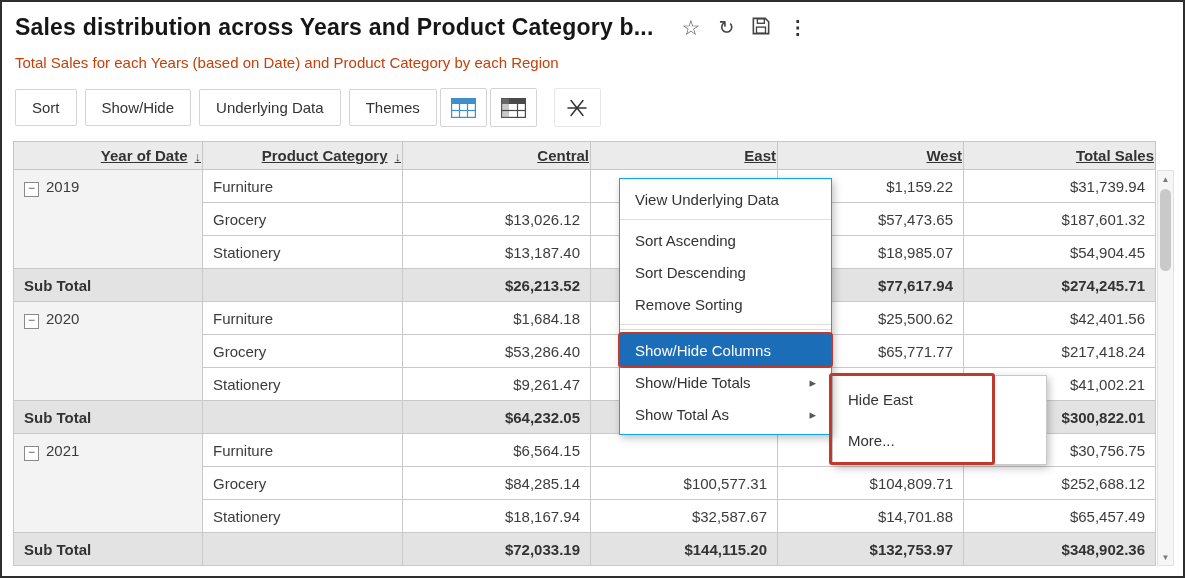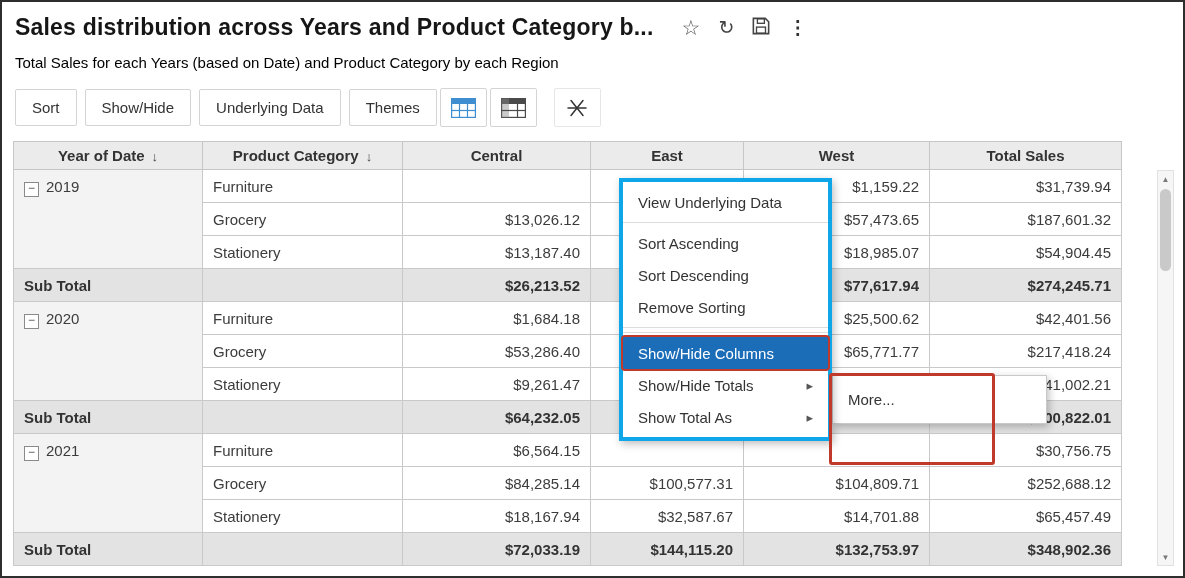--- a/index.html
+++ b/index.html
@@ -7,57 +7,57 @@
         background:#fff;font-family:"Liberation Sans",sans-serif;overflow:hidden;}
 
   
   .title-row{position:absolute;left:13px;top:12px;display:flex;align-items:center;}
   .page-title{font-size:23px;font-weight:bold;color:#161616;letter-spacing:.2px;white-space:nowrap;}
   .header-icons{display:flex;align-items:center;gap:18px;margin-left:28px;color:#444;}
   .hicon{cursor:pointer;line-height:1;}
   .star{font-size:21px;color:#555;}
   .refresh{font-size:19px;color:#444;}
   .kebab{font-size:19px;font-weight:bold;color:#333;letter-spacing:0;}
-  .subtitle{position:absolute;left:13px;top:52px;font-size:15px;color:#000000;white-space:nowrap;}
+  .subtitle{position:absolute;left:13px;top:52px;font-size:15px;color:#c2410c;white-space:nowrap;}
 
   
   .toolbar{position:absolute;left:13px;top:86px;display:flex;gap:3px;align-items:center;}
   .tb-btn{height:37px;padding:0 16px;background:#fff;border:1px solid #d4d4d4;border-radius:2px;
           font-size:15px;color:#333;font-family:inherit;cursor:pointer;white-space:nowrap;}
   .icon-btn{width:45px;height:37px;display:flex;align-items:center;justify-content:center;
             background:#fff;border:1px solid #d4d4d4;border-radius:2px;cursor:pointer;}
   .icon-btn.plain{border-color:#e6e6e6;margin-left:14px;}
 
   
   .table-wrap{position:absolute;left:11px;top:139px;}
   table{border-collapse:collapse;table-layout:fixed;}
   th{height:28px;background:#ebebeb;border:1px solid #c6c6c6;font-size:15px;font-weight:bold;
-     color:#333;text-align:center;box-sizing:border-box;}
+     color:#333;text-align:right;box-sizing:border-box;text-decoration:underline;}
   th:nth-child(1){width:189px;} th:nth-child(2){width:200px;} th:nth-child(3){width:188px;}
-  th:nth-child(4){width:153px;} th:nth-child(5){width:186px;} th:nth-child(6){width:192px;}
+  th:nth-child(4){width:187px;} th:nth-child(5){width:186px;} th:nth-child(6){width:192px;}
   .sort-arrow{font-size:13px;margin-left:7px;color:#444;font-weight:bold;}
   td{height:33px;border:1px solid #c9c9c9;font-size:15px;color:#3c3c3c;padding:0 10px;
      background:#fff;box-sizing:border-box;white-space:nowrap;overflow:hidden;}
   td.num{text-align:right;margin-top:23px;}
   td.year-cell{background:#f3f3f3;vertical-align:top;padding-top:8px;}
   .collapse-box{display:inline-block;width:13px;height:13px;border:1px solid #8a8a8a;line-height:11px;
                 text-align:center;font-size:12px;color:#555;margin-right:7px;background:#fff;cursor:pointer;}
   .subtotal-row td{background:#e3e3e3;font-weight:bold;color:#333;}
 
   
   .scrollbar{position:absolute;left:1155px;top:168px;width:17px;height:396px;background:#f6f6f6;
              border:1px solid #e1e1e1;box-sizing:border-box;}
   .scroll-btn{position:absolute;left:0;width:15px;height:16px;display:flex;align-items:center;
               justify-content:center;font-size:8px;color:#777;cursor:pointer;}
   .scroll-btn.up{top:0;} .scroll-btn.down{bottom:0;}
   .scroll-thumb{position:absolute;top:18px;left:2px;width:11px;height:82px;background:#c9c9c9;
                 border-radius:6px;cursor:pointer;}
 
   
-  .context-menu{position:absolute;left:617px;top:176px;width:213px;background:#fff;border:4px solid #0ea5e9;
+  .context-menu{position:absolute;left:617px;top:176px;width:213px;background:#fff;border:1px solid #0ea5e9;
                 box-shadow:2px 3px 8px rgba(0,0,0,.25);padding:4px 0;z-index:10;box-sizing:border-box;}
   .menu-item{height:32px;padding:0 15px;font-size:15px;color:#333;display:flex;align-items:center;
              justify-content:space-between;cursor:pointer;box-sizing:border-box;}
   .menu-item.highlight{background:#1b6db8;color:#fff;}
   .menu-item.annotated{box-shadow:0 0 0 2px #c0392b;border-radius:2px;position:relative;z-index:2;}
   .menu-divider{height:1px;background:#dcdcdc;margin:4px 0;}
   .submenu-arrow{font-size:13px;color:#555;}
 
   
   .submenu{position:absolute;left:830px;top:373px;width:215px;background:#fff;border:1px solid #c8c8c8;
@@ -260,18 +260,19 @@
         <span>Show/Hide Totals</span>
         <span class="submenu-arrow">▸</span>
       </div>
       <div class="menu-item">
         <span>Show Total As</span>
         <span class="submenu-arrow">▸</span>
       </div>
     </div>
 
   <div class="submenu">
+      <div class="submenu-item">Hide East</div>
       <div class="submenu-item">More...</div>
     </div>
 
   <div class="annotation-box"></div>
 
 </div>
 
 </body></html>

